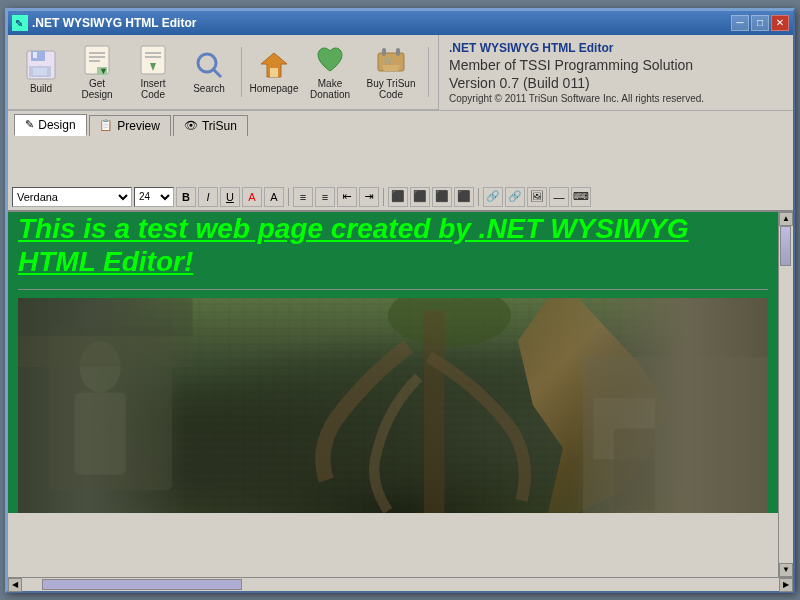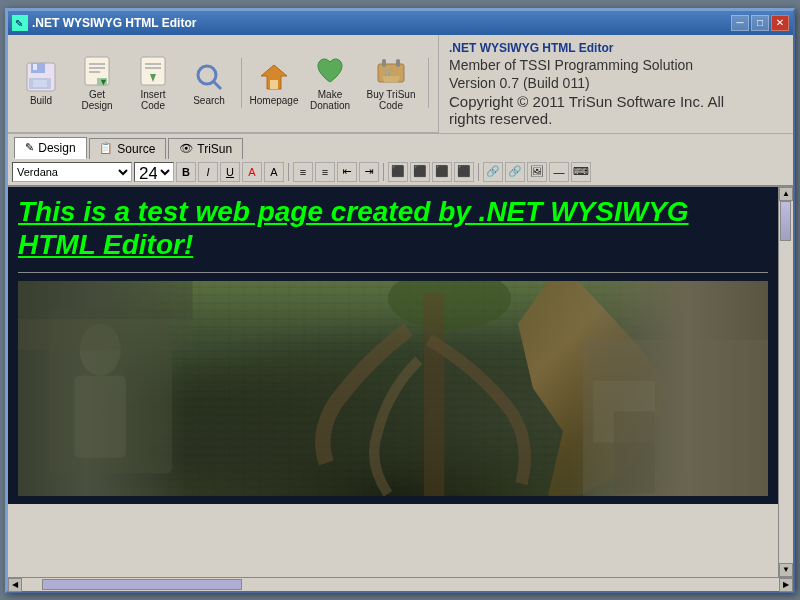--- a/index.html
+++ b/index.html
@@ -172,32 +172,33 @@
 
     
     .format-toolbar {
       display: flex;
       align-items: center;
       padding: 3px 4px;
       background: #d4d0c8;
       border-bottom: 2px solid #888;
       gap: 2px;
       flex-shrink: 0;
+      margin-top: 48px;
     }
     .font-select {
       width: 120px;
       height: 20px;
       font-size: 11px;
       border: 1px inset #aaa;
       background: white;
     }
     .size-select {
       width: 40px;
       height: 20px;
-      font-size: 17px;
+      font-size: 10px;
       border: 1px inset #aaa;
       background: white;
     }
     .fmt-btn {
       width: 20px;
       height: 20px;
       border: 1px solid #aaa;
       background: #d4d0c8;
       cursor: pointer;
       display: flex;
@@ -207,23 +208,23 @@
     }
     .fmt-separator {
       width: 1px;
       height: 18px;
       background: #999;
       margin: 0 2px;
     }
 
     .editor-content {
       flex: 1;
-      padding: 8px 10px;
+      padding: 0 10px;
       overflow-y: auto;
-      background: #0f172a;
+      background: #15803d;
       position: relative;
     }
 
     .headline-text {
       font-family: 'Comic Sans MS', cursive, sans-serif;
       font-size: 28px;
       font-weight: bold;
       font-style: italic;
       color: #00ff00;
       text-decoration: underline;
@@ -462,32 +463,32 @@
         <span>Buy TriSun Code</span>
       </button>
 
       <div class="toolbar-separator"></div>
     </div>
 
     <div class="info-panel">
       <div class="info-title">.NET WYSIWYG HTML Editor</div>
       <div class="info-line">Member of TSSI Programming Solution</div>
       <div class="info-line">Version 0.7 (Build 011)</div>
-      <div class="info-line" style="font-size:15px;">Copyright © 2011 TriSun Software Inc. All rights reserved.</div>
+      <div class="info-line" style="font-size:10px;">Copyright © 2011 TriSun Software Inc. All rights reserved.</div>
     </div>
   </div>
 
   <div class="tab-bar">
     <div class="tab active">
       <span class="tab-icon">✎</span>
       <span>Design</span>
     </div>
     <div class="tab">
       <span class="tab-icon">📋</span>
-      <span>Source</span>
+      <span>Preview</span>
     </div>
     <div class="tab">
       <span class="tab-icon">👁</span>
       <span>TriSun</span>
     </div>
   </div>
 
   <div class="format-toolbar">
     <select class="font-select">
       <option>Verdana</option>

